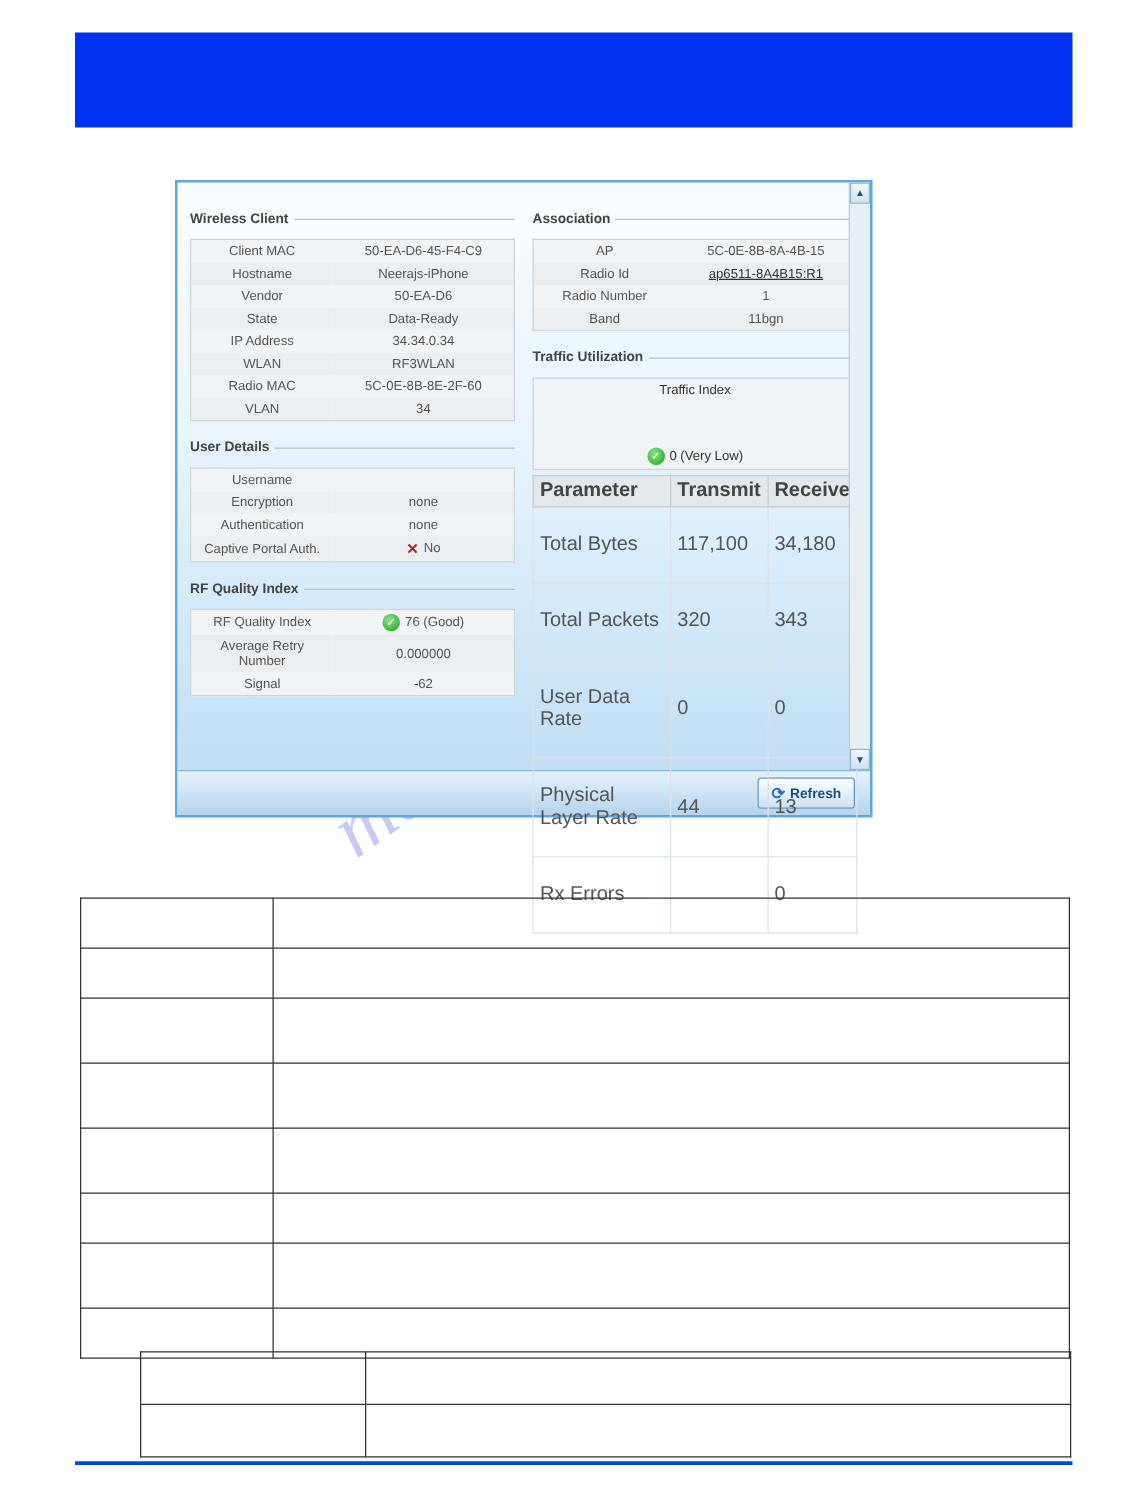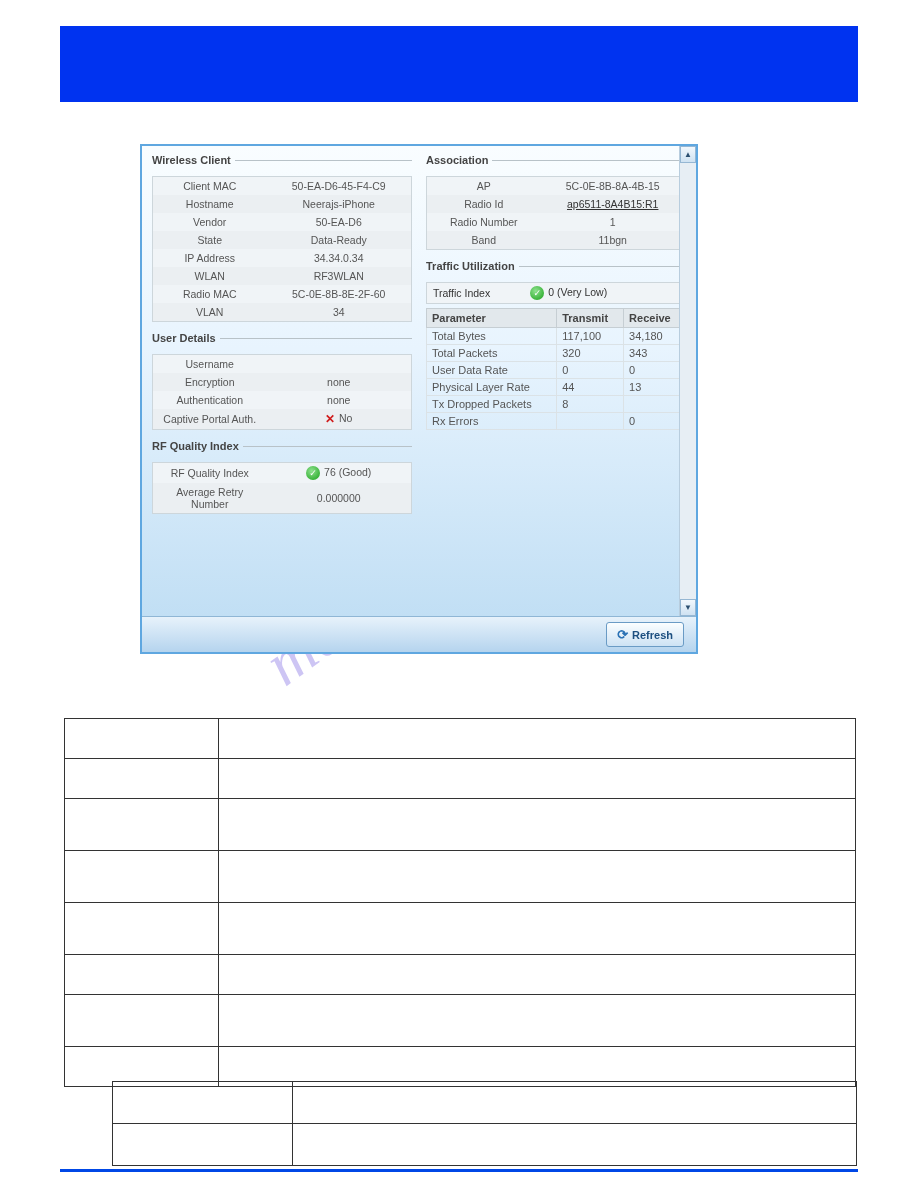--- a/index.html
+++ b/index.html
@@ -34,20 +34,21 @@
     position: relative;
     height: 470px;
   }
   .columns { display: flex; gap: 14px; }
   .col { flex: 1 1 50%; min-width: 0; }
   fieldset.section {
     border: none;
     border-top: 1px solid #b8c2c8;
     margin-bottom: 10px;
     padding: 6px 0 0 0;
+    margin-top: 15px;
   }
   fieldset.section > legend {
     font-weight: bold;
     font-size: 11px;
     color: #444;
     padding: 0 4px 0 0;
     margin-left: 0;
   }
   .kv-table {
     width: 100%;
@@ -70,39 +71,40 @@
   .kv-table td.val { }
   .traffic-index-box {
     border: 1px solid #cdd6db;
     background: #f0f4f7;
     padding: 3px 6px;
     display: flex;
     align-items: center;
     gap: 40px;
     margin-top: 4px;
     font-size: 10.5px;
+    flex-direction: column;
   }
   .traffic-grid {
     width: 100%;
     border: 1px solid #c6ced3;
     border-collapse: collapse;
     margin-top: 4px;
-    font-size: 11px;
+    font-size: 16px;
   }
   .traffic-grid th {
     background: #e2e8ec;
     border: 1px solid #c6ced3;
     text-align: left;
     padding: 3px 5px;
     font-weight: bold;
     color: #444;
   }
   .traffic-grid td {
     border: 1px solid #dbe2e6;
-    padding: 2px 5px;
+    padding: 21px 5px;
     color: #555;
   }
   .status-check {
     display: inline-flex;
     width: 14px; height: 14px;
     background: radial-gradient(circle at 40% 35%, #8fe28f, #17a017);
     border-radius: 50%;
     color: #fff;
     align-items: center;
     justify-content: center;
@@ -294,20 +296,24 @@
           <legend>RF Quality Index</legend>
           <table class="kv-table">
             <tbody>
                 <tr>
                   <td class="key">RF Quality Index</td>
                   <td class="val"><span class="status-check">✓</span><span>76 (Good)</span></td>
                 </tr>
             <tr>
                   <td class="key">Average Retry Number</td>
                   <td class="val">0.000000</td>
+                </tr>
+            <tr>
+                  <td class="key">Signal</td>
+                  <td class="val">-62</td>
                 </tr>
           </tbody>
             </table>
         </fieldset>
 
       </div>
 
       <div class="col">
 
         <fieldset class="section">
@@ -361,25 +367,20 @@
                   <td>User Data Rate</td>
                   <td>0</td>
                   <td>0</td>
                 </tr>
             <tr>
                   <td>Physical Layer Rate</td>
                   <td>44</td>
                   <td>13</td>
                 </tr>
             <tr>
-                  <td>Tx Dropped Packets</td>
-                  <td>8</td>
-                  <td></td>
-                </tr>
-            <tr>
                   <td>Rx Errors</td>
                   <td></td>
                   <td>0</td>
                 </tr>
           </tbody>
             </table>
         </fieldset>
 
       </div>
     </div>

